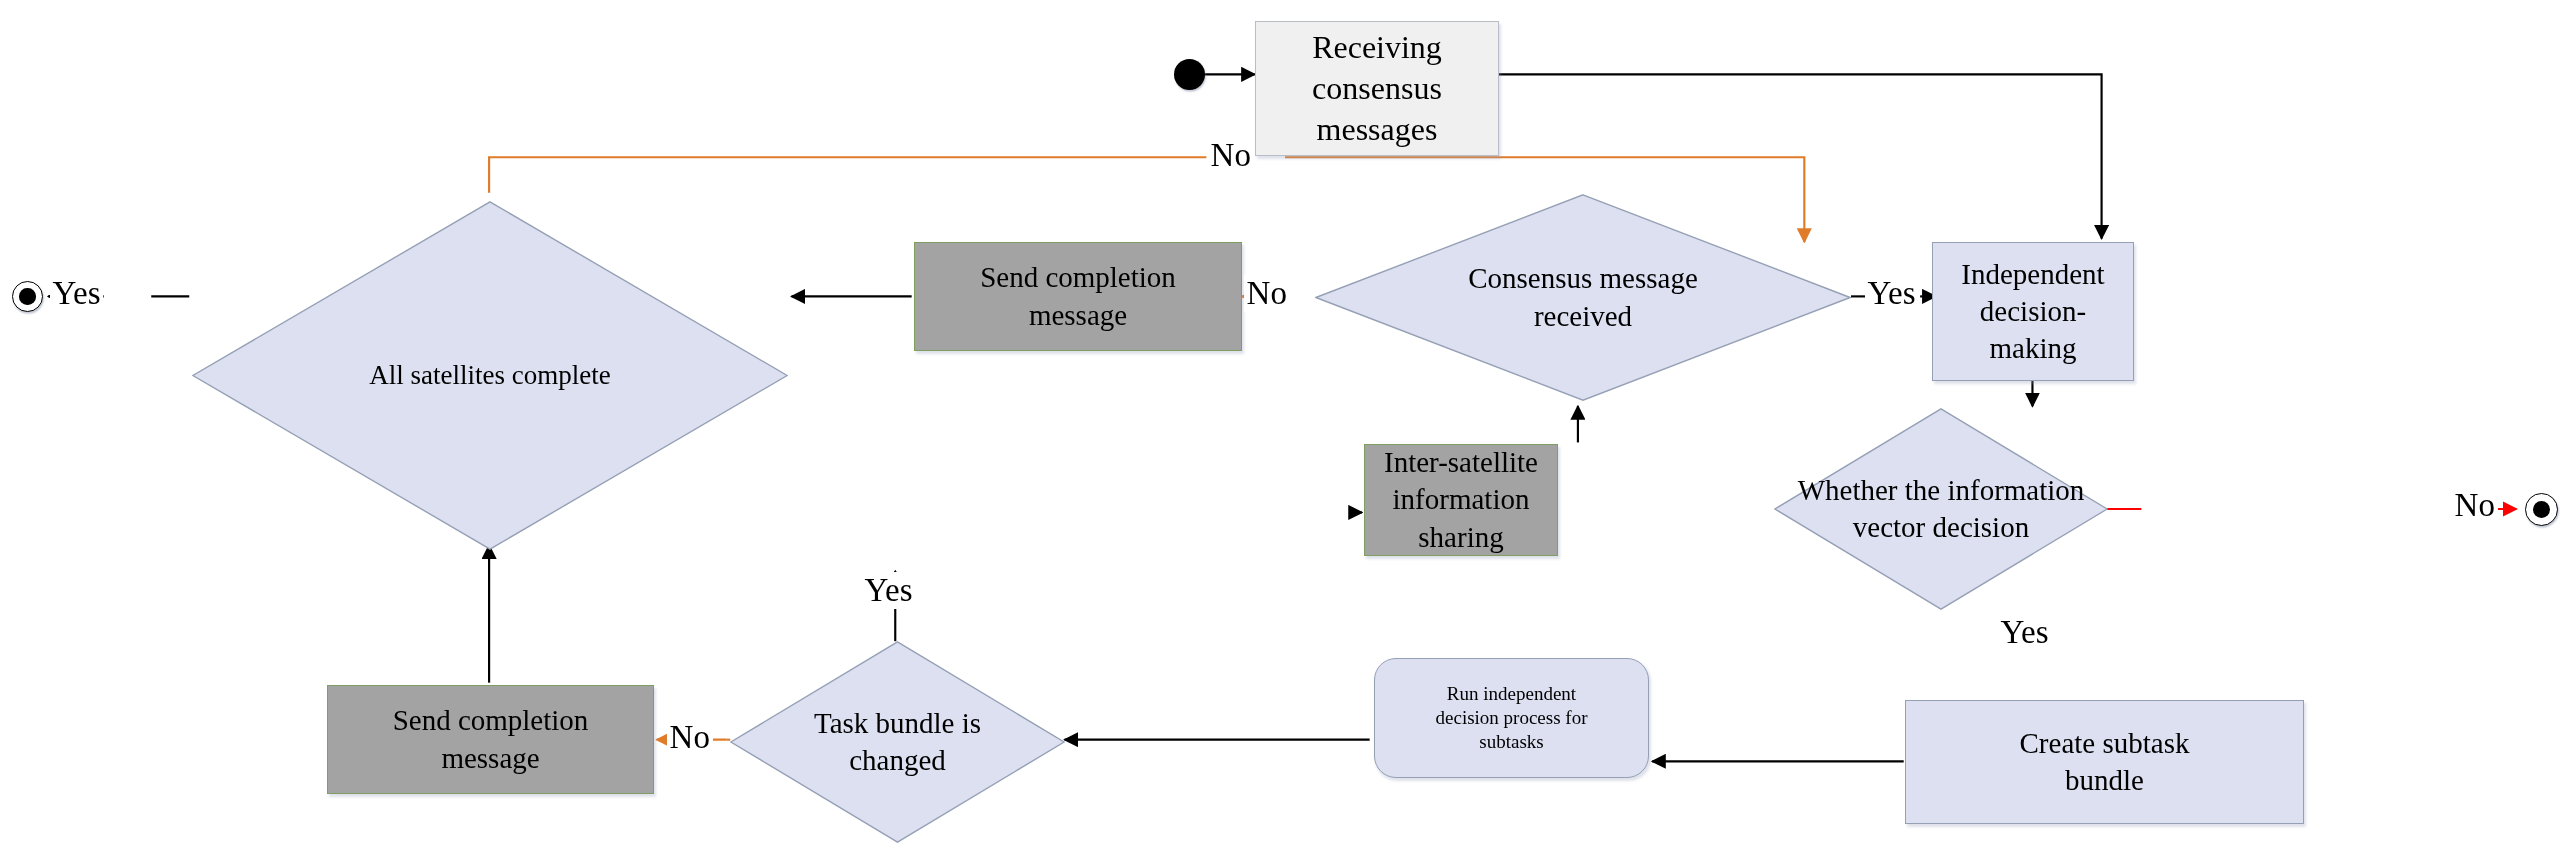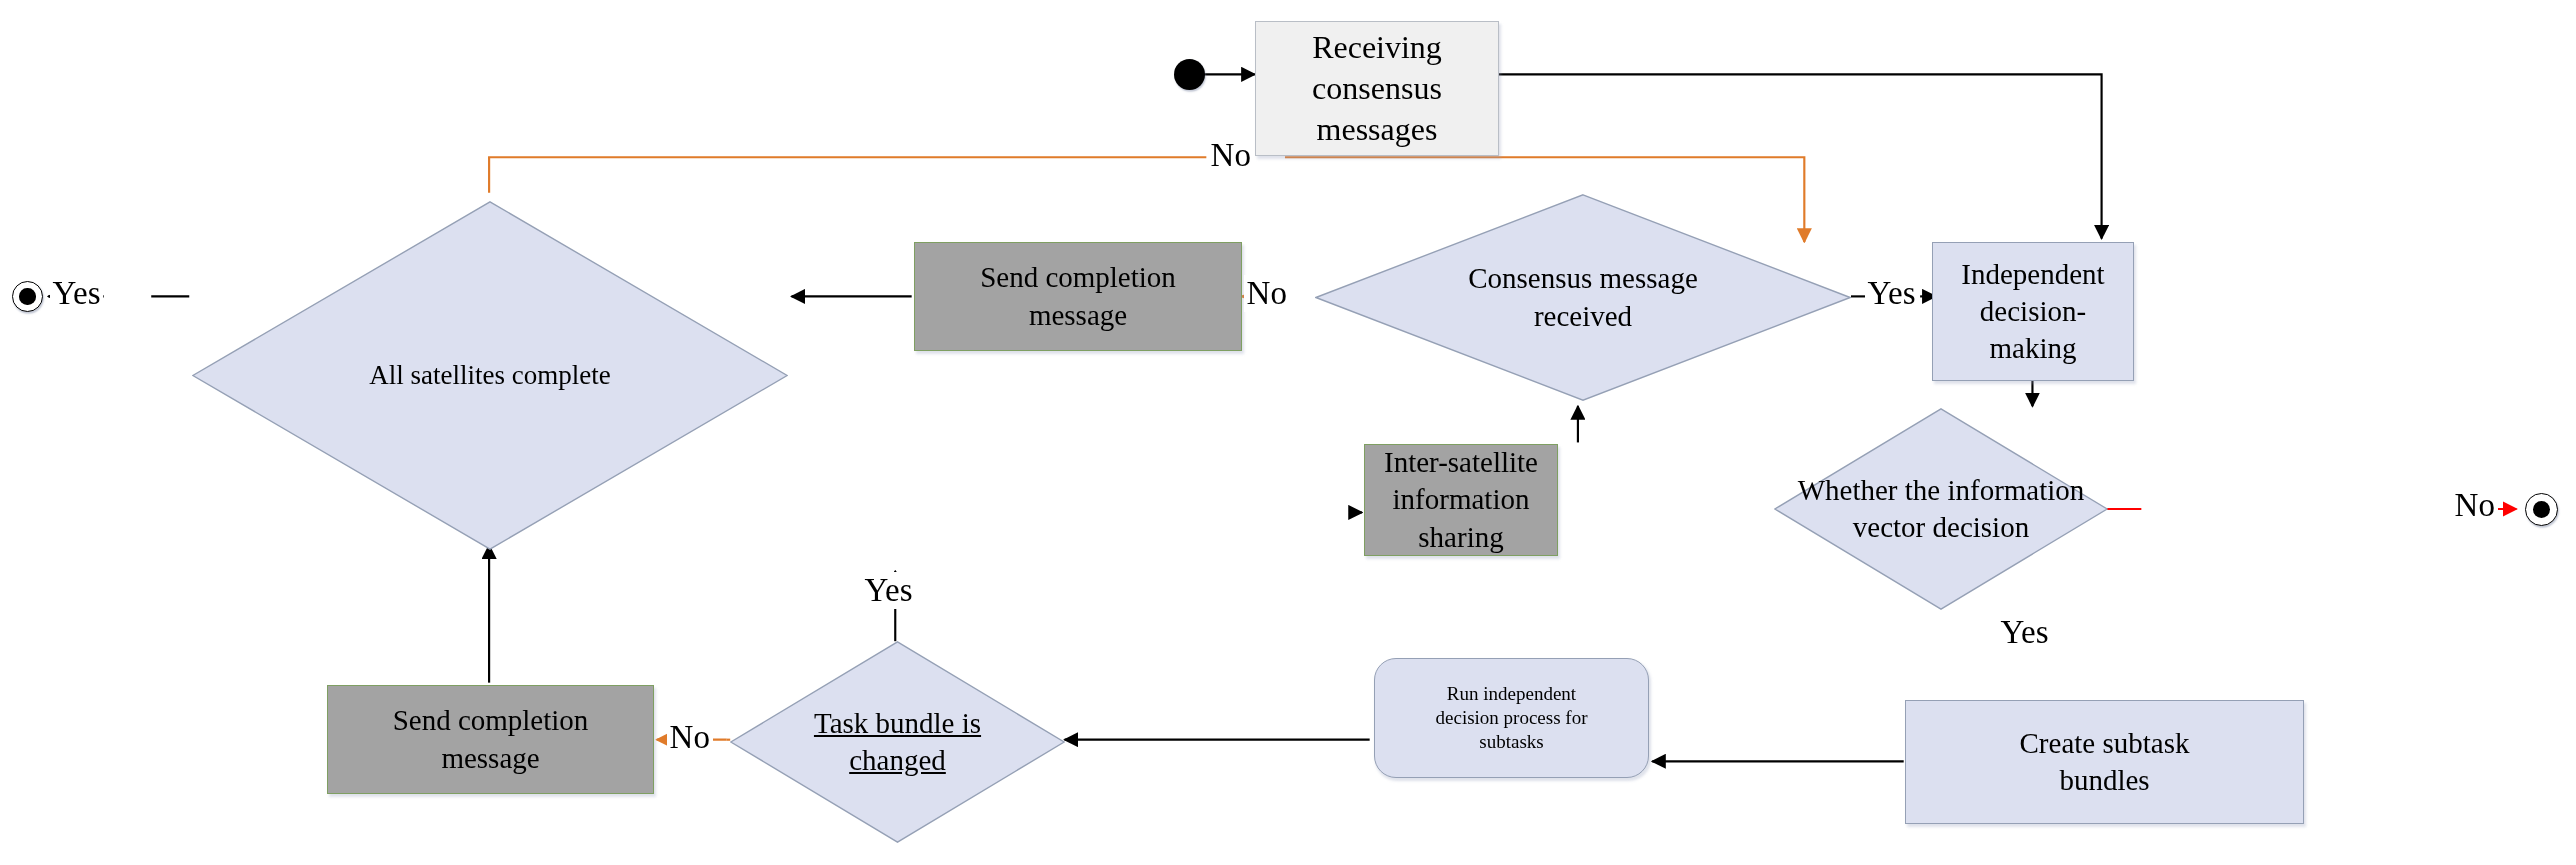--- a/index.html
+++ b/index.html
@@ -224,33 +224,33 @@
     <span class="nodetext">
       <span>Inter-satellite</span><br>
       <span>information sharing</span>
     </span>
   </div>
 
 
   <div class="node rect blue" style="left:1905px; top:700px; width:399px; height:124px; font-size:29px;">
     <span class="nodetext">
       <span>Create subtask</span><br>
-      <span>bundles</span>
+      <span>bundle</span>
     </span>
   </div>
 
   <div class="node rect blue" style="left:1374px; top:658px; width:275px; height:120px; font-size:19px;border-radius:22px;">
     <span class="nodetext">
       <span>Run independent</span><br>
       <span>decision process for</span><br>
       <span>subtasks</span>
     </span>
   </div>
 
-  <div class="node diamond" style="left:730px; top:641px; width:335px; height:202px; font-size:29px;text-decoration:underline;">
+  <div class="node diamond" style="left:730px; top:641px; width:335px; height:202px; font-size:29px;">
     <svg class="dshape" viewBox="0 0 388 234" preserveAspectRatio="none">
       <polygon points="194,1 387,117 194,233 1,117" fill="#dce0f0" stroke="#95a0b5" stroke-width="1.6"></polygon>
     </svg>
     <span class="dlabel">
       <span>Task bundle is</span><br>
       <span>changed</span>
     </span>
   </div>
 
   <div class="node rect green" style="left:327px; top:685px; width:327px; height:109px; font-size:29px;">

